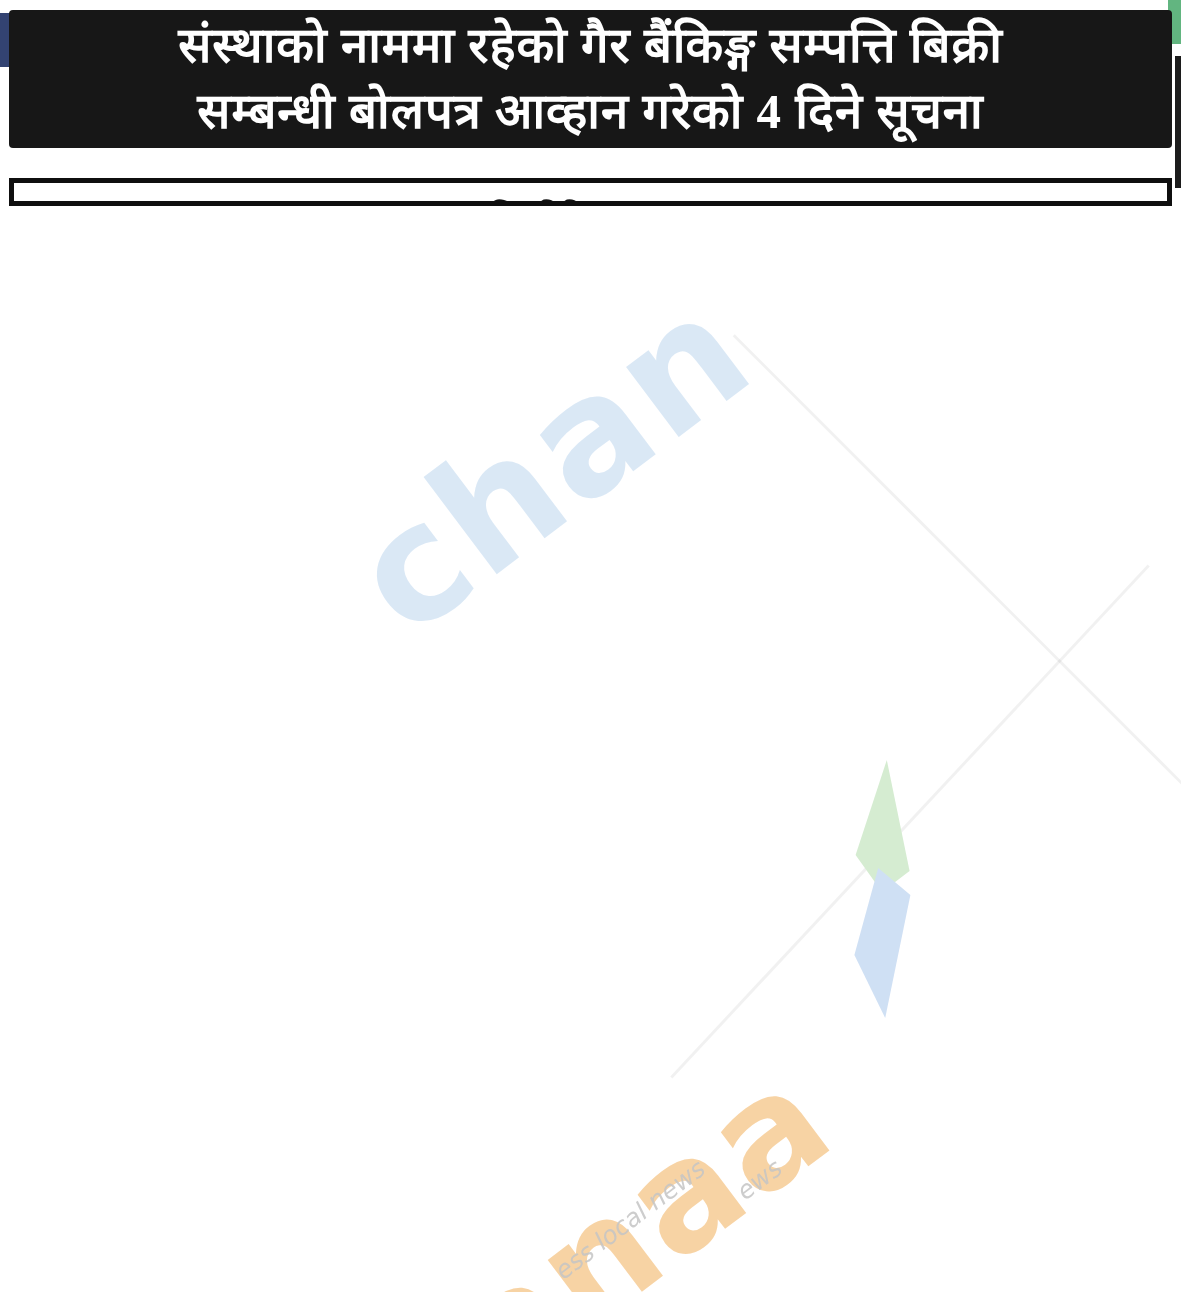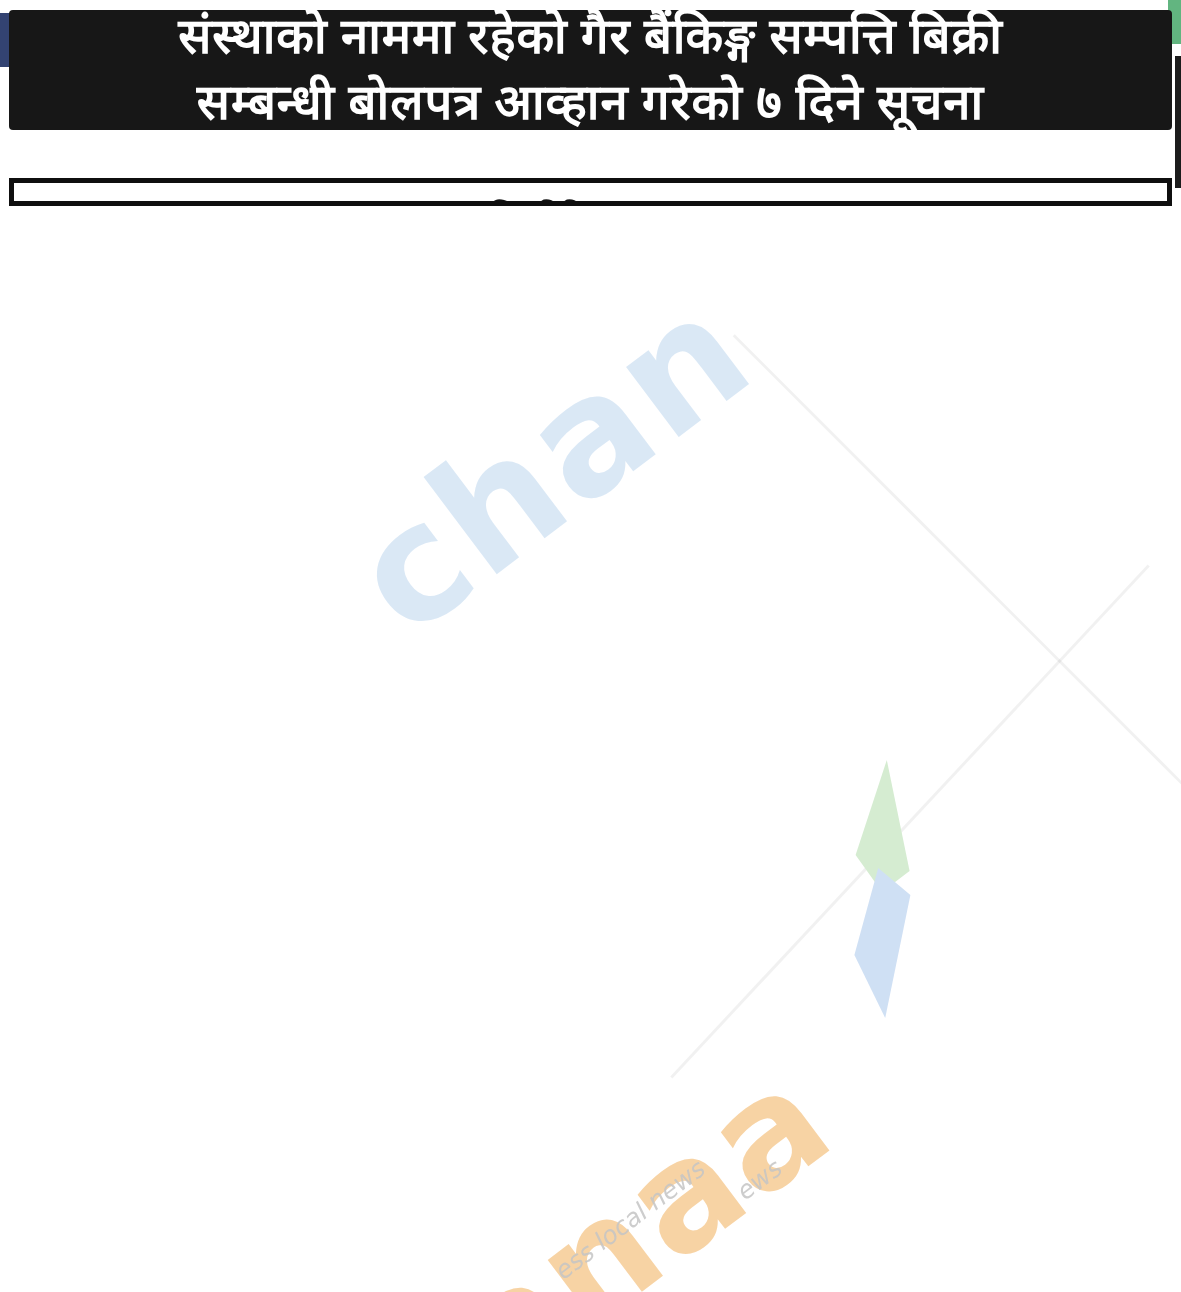--- a/index.html
+++ b/index.html
@@ -29,21 +29,21 @@
   .kite-green{left:852px;top:760px;width:60px;height:132px;background:#d5ecd1;
     clip-path:polygon(58% 0%,96% 84%,50% 100%,6% 72%);}
   .kite-blue{left:846px;top:868px;width:70px;height:150px;background:#cfe0f4;
     clip-path:polygon(46% 0%,92% 18%,56% 100%,12% 58%);}
   .edge-left{position:absolute;left:0;top:13px;width:11px;height:54px;background:#1d2f63;opacity:.9;}
   .edge-right-green{position:absolute;right:0;top:0;width:13px;height:44px;background:#2d9c55;opacity:.75;}
   .edge-right-dark{position:absolute;right:0;top:56px;width:6px;height:132px;background:#1c1c1c;}
   
   .content{position:relative;z-index:1;}
   .header-box{
-    position:absolute;left:9px;right:9px;top:10px;height:120px;background:#171717;
+    position:absolute;left:9px;right:9px;top:10px;height:138px;background:#171717;
     border-radius:4px;color:#fff;text-align:center;
     display:flex;flex-direction:column;justify-content:center;gap:6px;
   }
   .header-box .t-line{font-size:49px;font-weight:800;line-height:60px;letter-spacing:1px;}
   .main-box{
     position:absolute;left:9px;right:9px;top:178px;bottom:26px;
     border:5px solid #0f0f0f;box-sizing:border-box;
     padding:10px 26px 8px 26px;overflow:hidden;
   }
   .published{text-align:center;font-size:27px;font-weight:700;margin:2px 0 6px;}
@@ -62,21 +62,21 @@
   <div class="kite kite-blue"></div>
   <div class="edge-left"></div>
   <div class="edge-right-green"></div>
   <div class="edge-right-dark"></div>
 </div>
 
 <div class="content">
 
   <div class="header-box">
     <div class="t-line">संस्थाको नाममा रहेको गैर बैंकिङ्ग सम्पत्ति बिक्री</div>
-    <div class="t-line">सम्बन्धी बोलपत्र आव्हान गरेको ७ दिने सूचना</div>
+    <div class="t-line">सम्बन्धी बोलपत्र आव्हान गरेको 4 दिने सूचना</div>
   </div>
 
   <div class="main-box">
 
     <div class="published">प्रकाशित मिति: २०८२।१२।१८</div>
 
   </div>
 
 </div>
 

